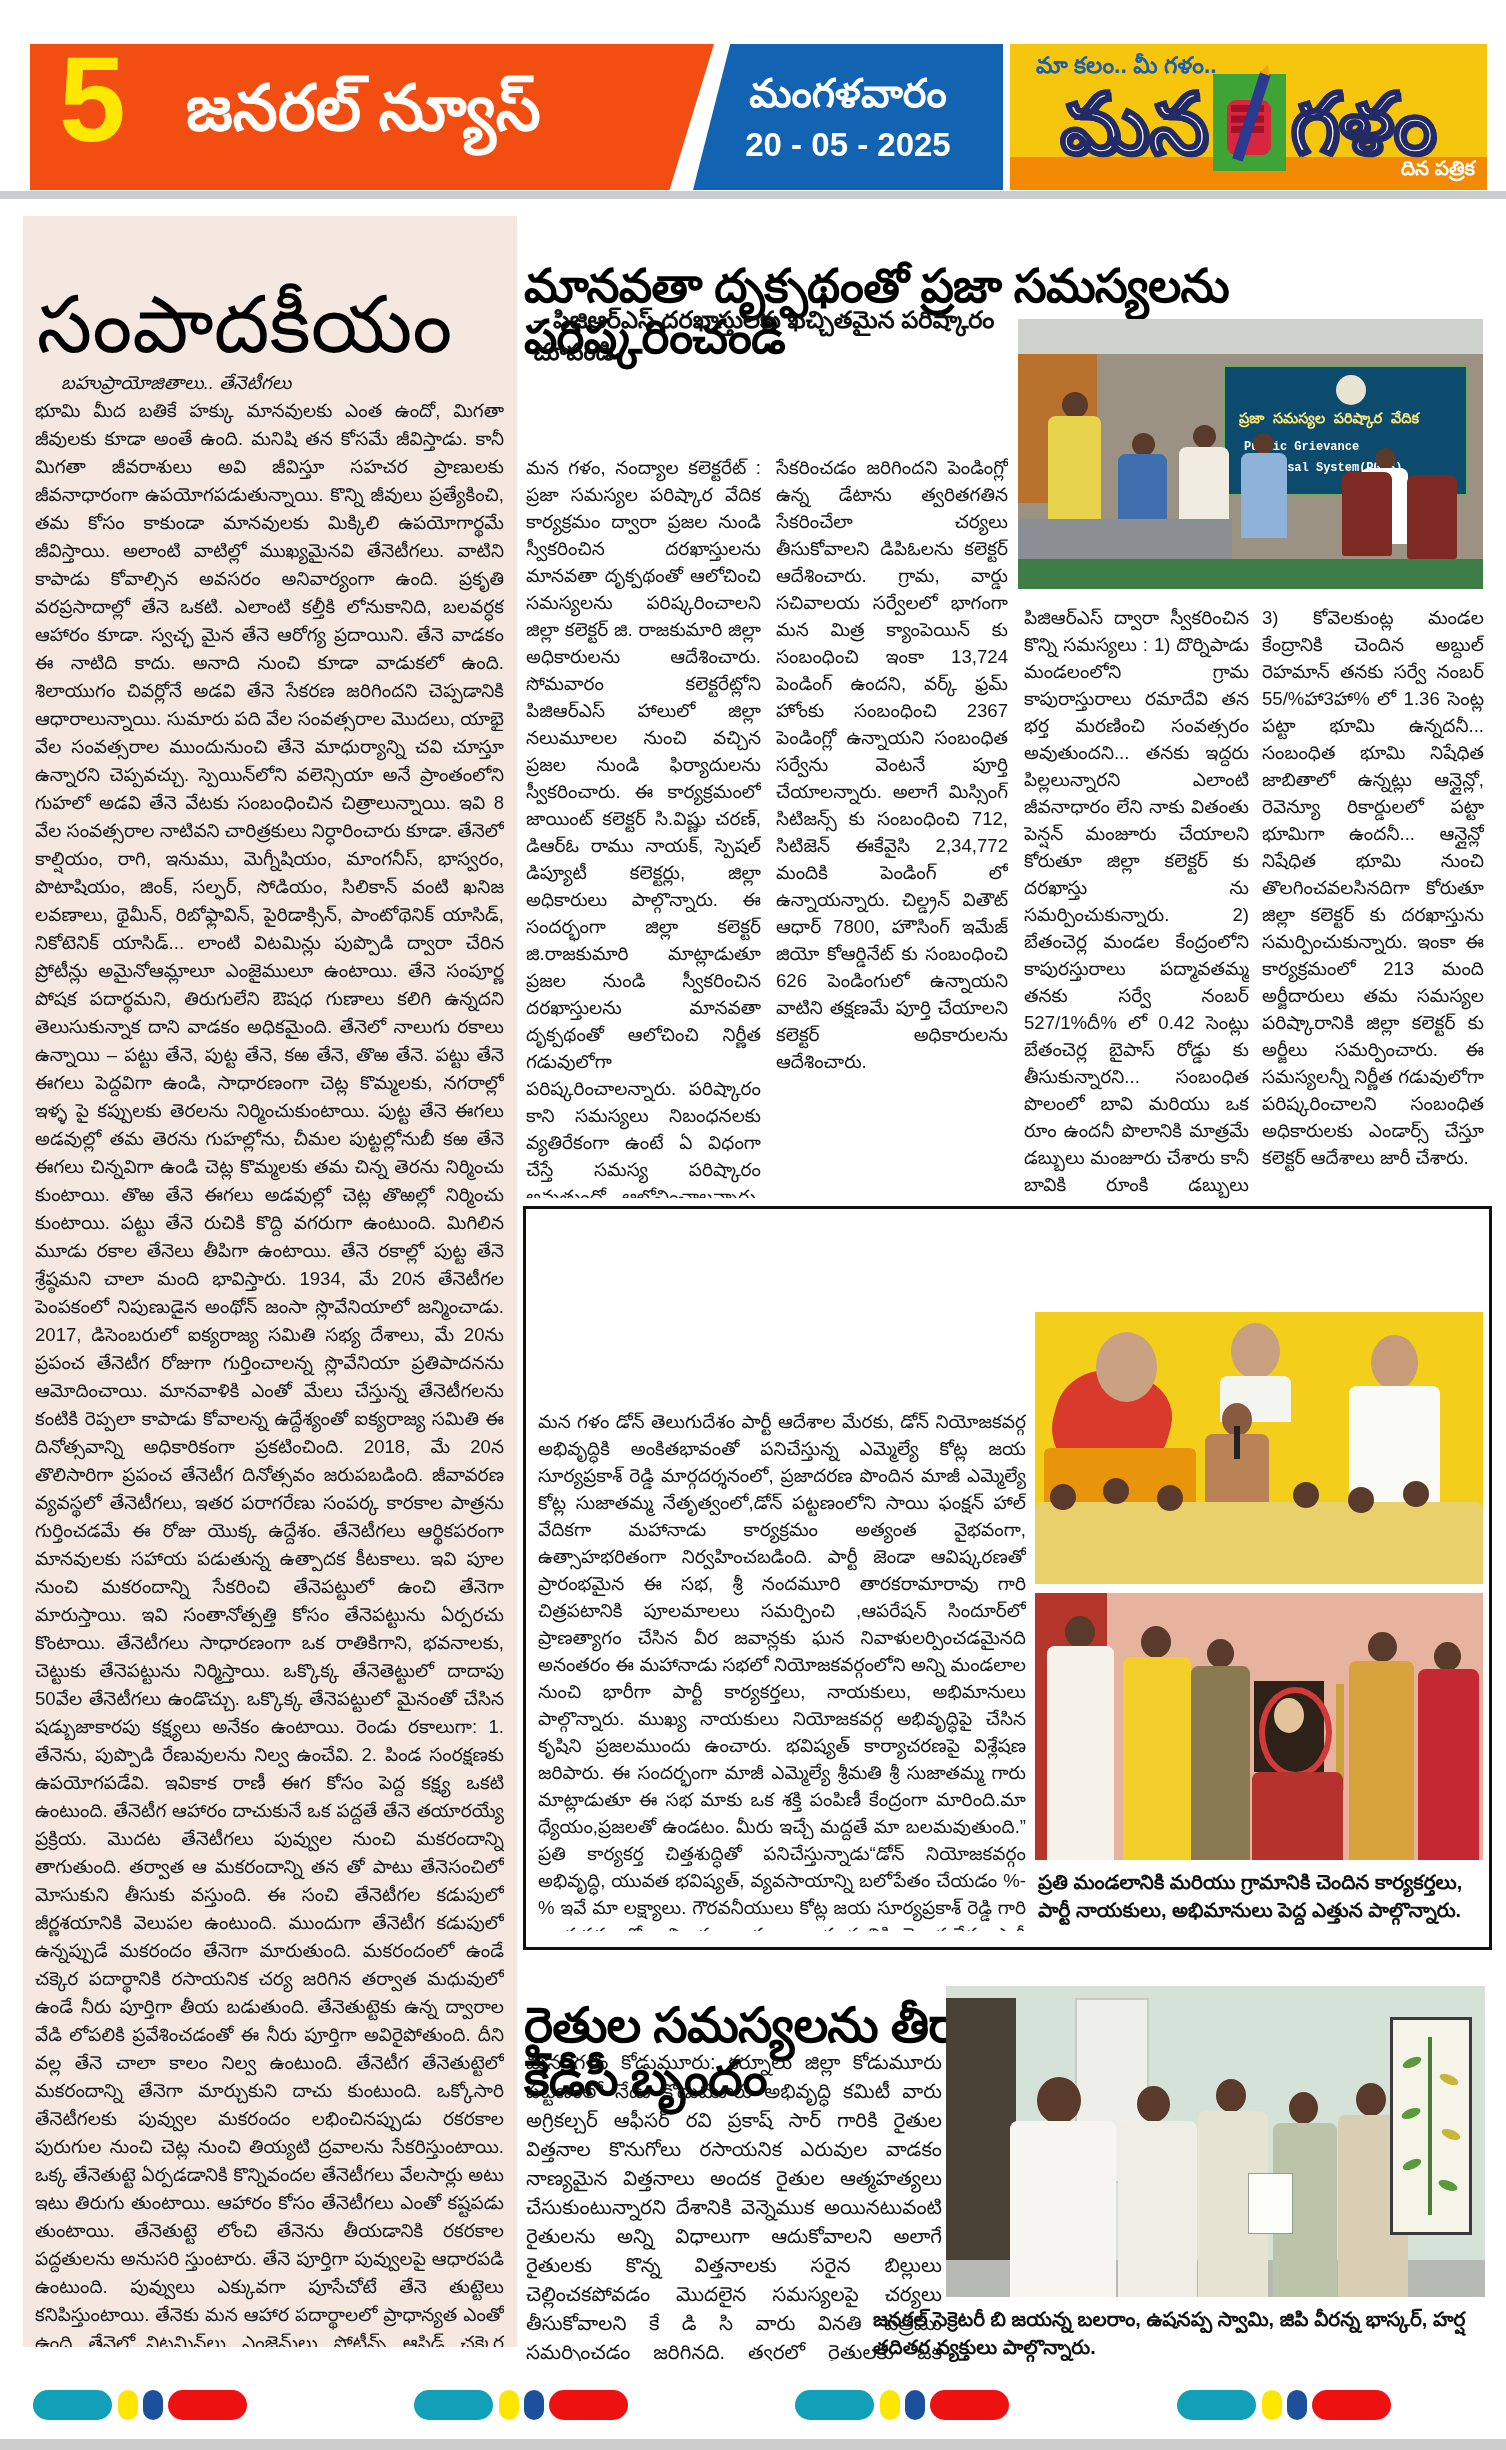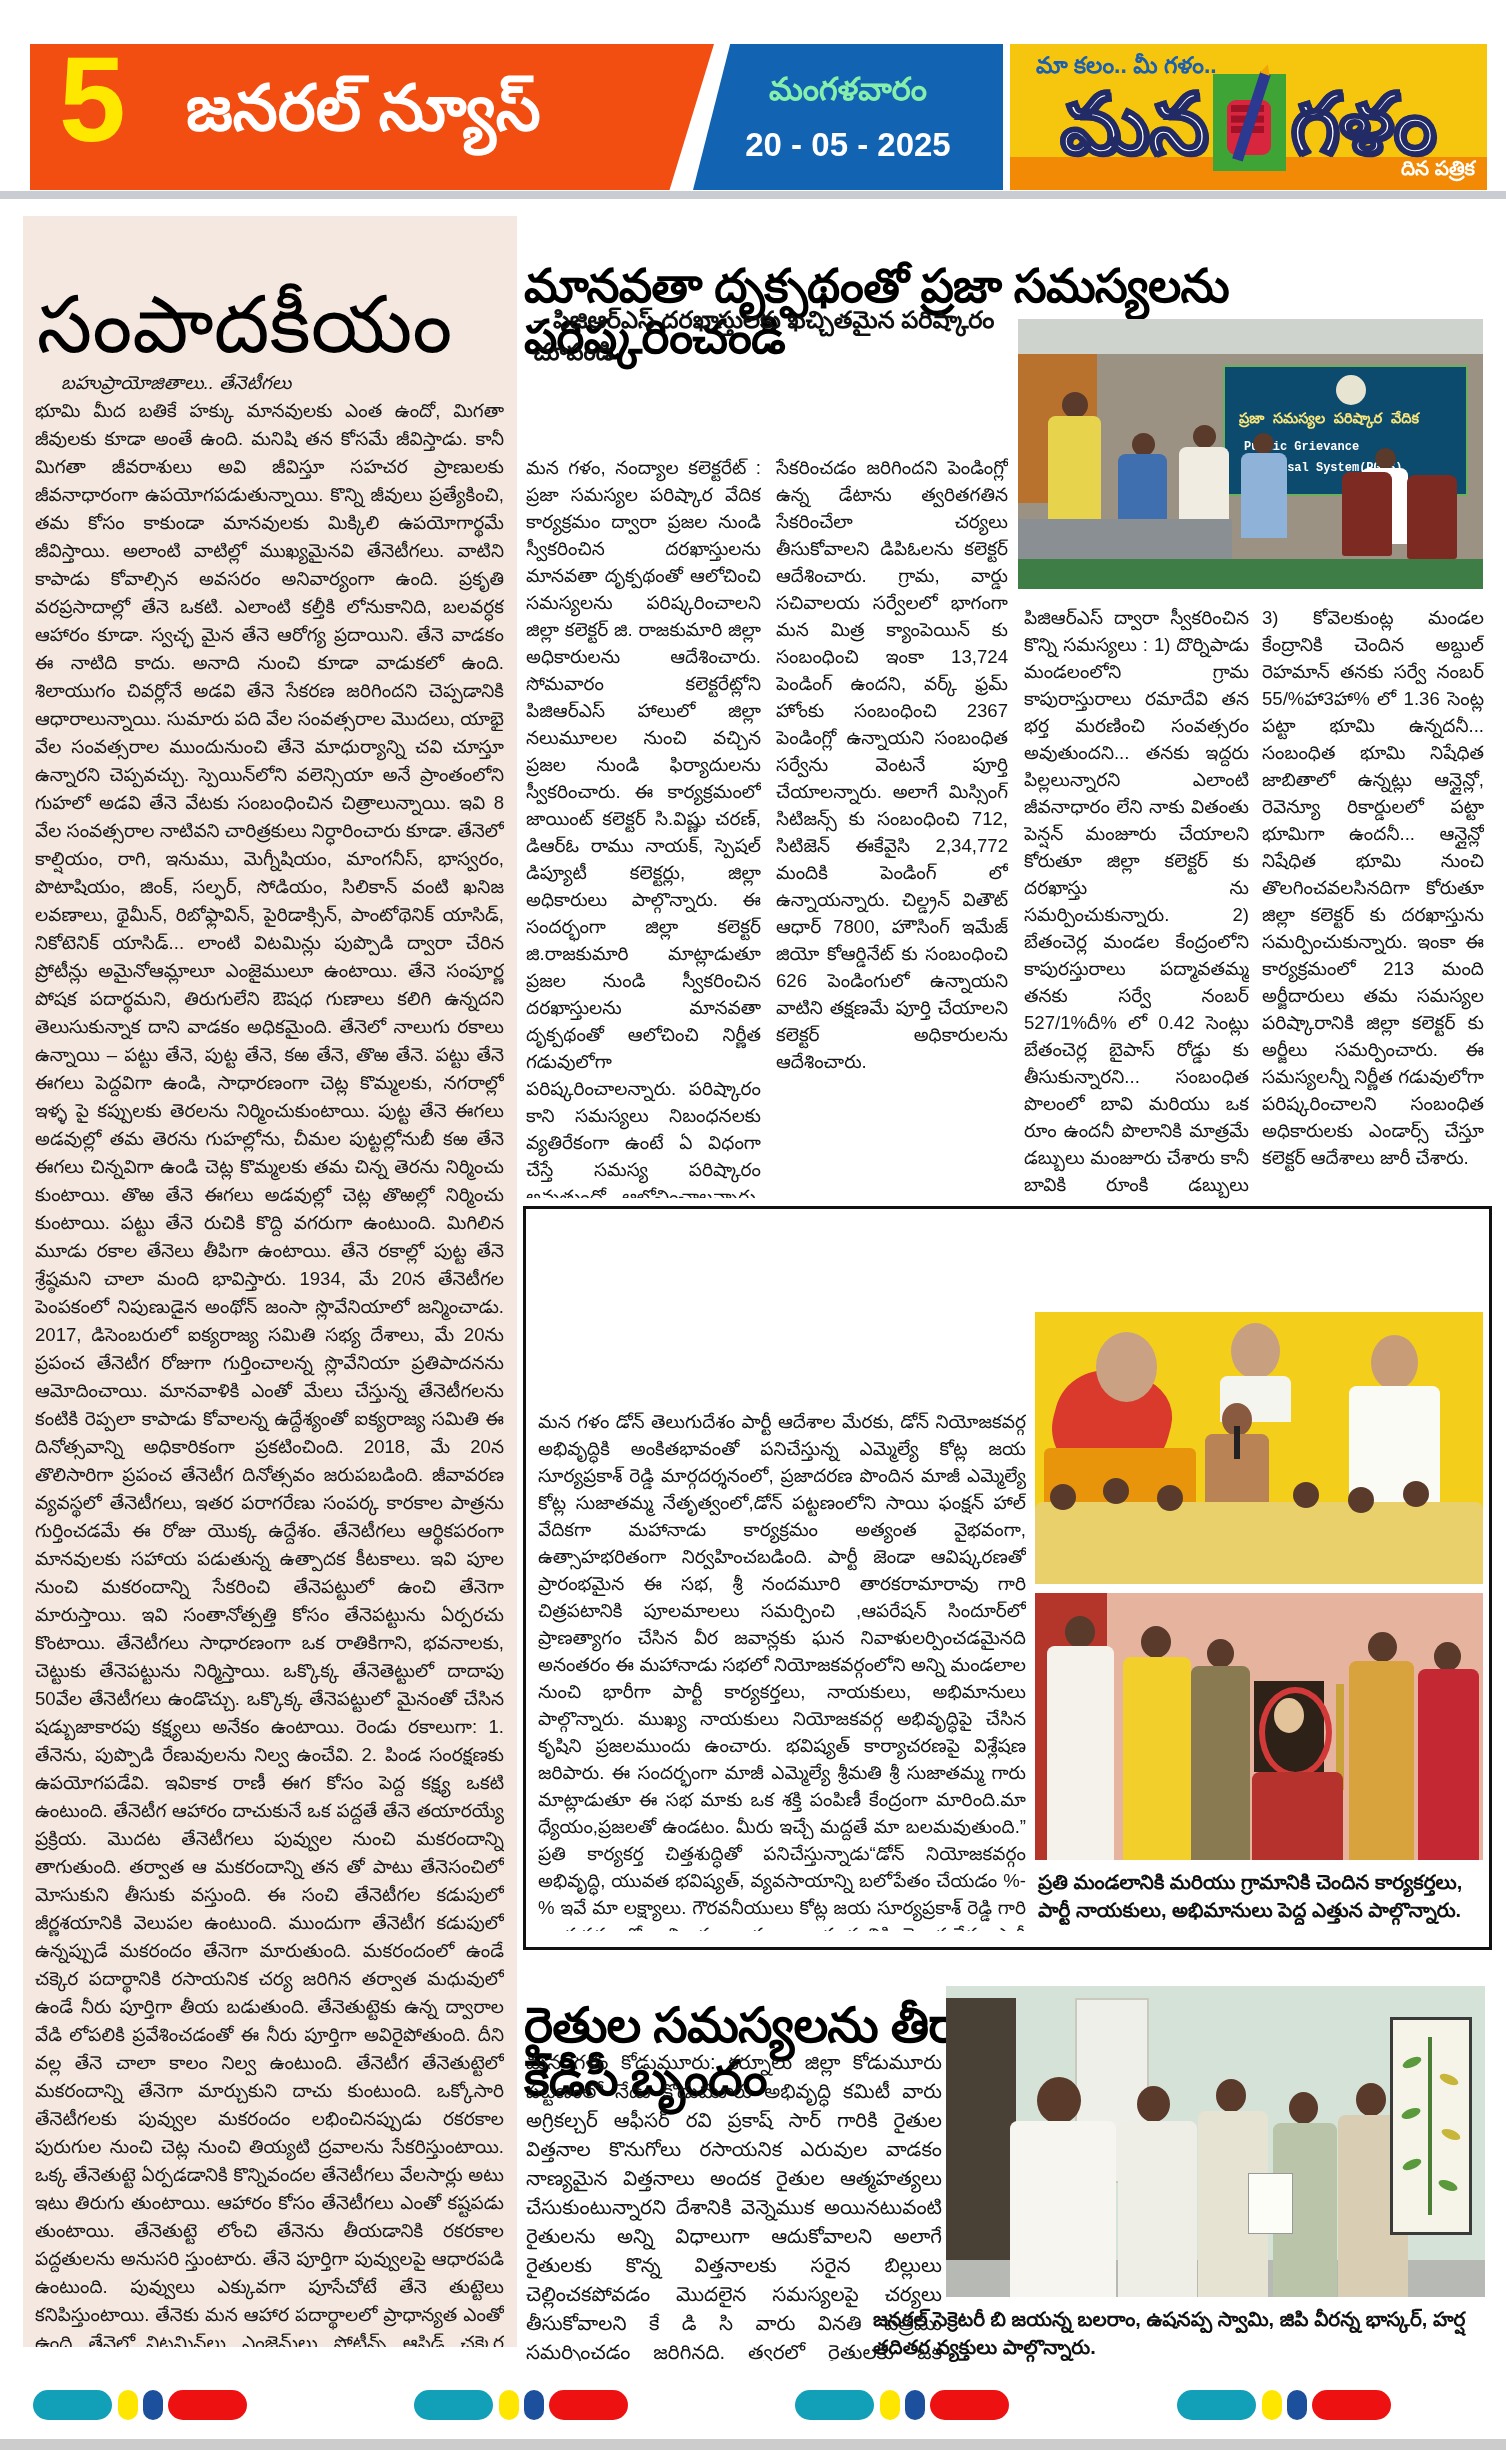--- a/index.html
+++ b/index.html
@@ -7,21 +7,21 @@
         font-family:"Liberation Sans","DejaVu Sans",sans-serif;color:#111;}
   .abs{position:absolute;}
 
   
   .hdr-orange{position:absolute;left:30px;top:44px;width:684px;height:146px;background:#f24e12;
               clip-path:polygon(0 0,100% 0,93.5% 100%,0 100%);}
   .pgnum{position:absolute;left:29px;top:-4.6px;font-size:120px;font-weight:800;color:#ffe800;line-height:1;}
   .section-title{position:absolute;left:156px;top:32px;font-size:64px;font-weight:700;color:#ffffff;line-height:1;}
   .hdr-blue{position:absolute;left:693px;top:44px;width:310px;height:146px;background:#1263b2;
             clip-path:polygon(12% 0,100% 0,100% 100%,0 100%);}
-  .hdr-blue .weekday{position:absolute;left:0;right:0;top:27px;text-align:center;color:#86efac;font-size:32px;font-weight:700;}
+  .hdr-blue .weekday{position:absolute;left:0;right:0;top:27px;text-align:center;color:#ffffff;font-size:40px;font-weight:700;}
   .hdr-blue .date{position:absolute;left:0;right:0;top:82px;text-align:center;color:#fff;font-size:33px;font-weight:700;}
   .hdr-logo{position:absolute;left:1010px;top:44px;width:477px;height:146px;background:#f6c50d;overflow:hidden;}
   .logo-strip{position:absolute;left:0;bottom:0;width:100%;height:33px;background:#f28a05;}
   .logo-tagline{position:absolute;left:26px;top:7.6px;font-size:23px;font-weight:700;color:#1a5fb0;}
   .logo-row{position:absolute;left:0;top:30px;width:100%;text-align:center;}
   .logo-word{font-size:84px;font-weight:800;color:#ffffff;-webkit-text-stroke:3px #222b66;
              text-shadow:2.3px 2.3px 0 #222b66,-1.5px -1.5px 0 #222b66;}
   .fist-box{display:inline-block;position:relative;width:73px;height:97px;background:#3da435;
             vertical-align:-18px;margin:0 4.6px;}
   .fist{position:absolute;left:13.7px;top:26px;width:44px;height:55px;background:#d7263d;border-radius:9px;}

